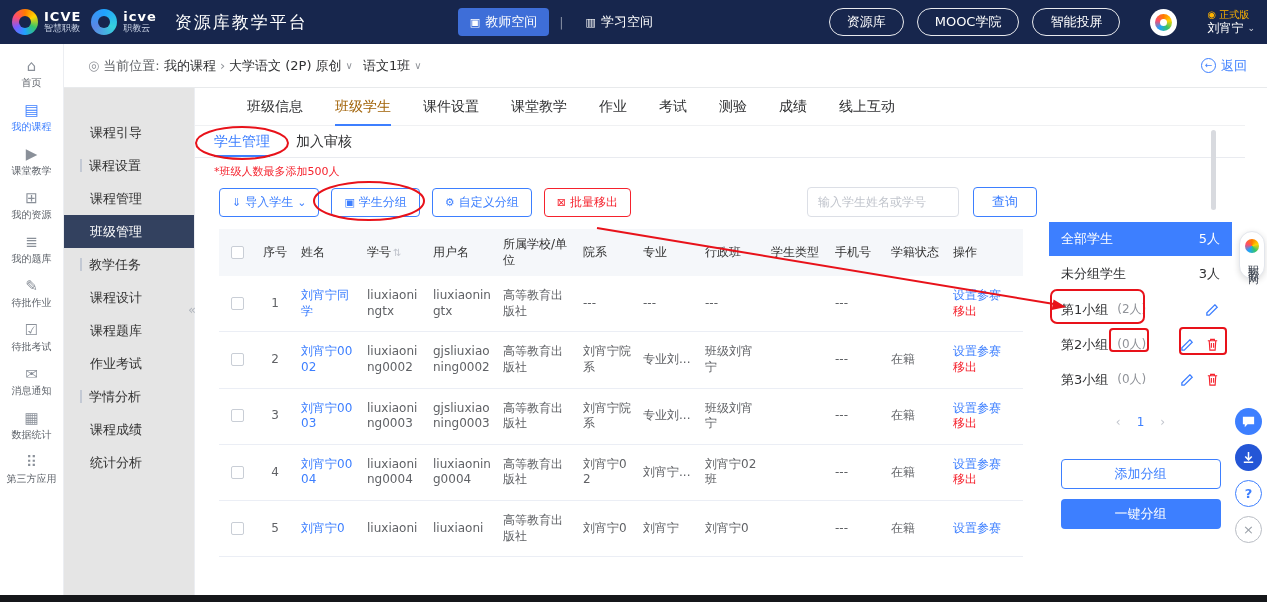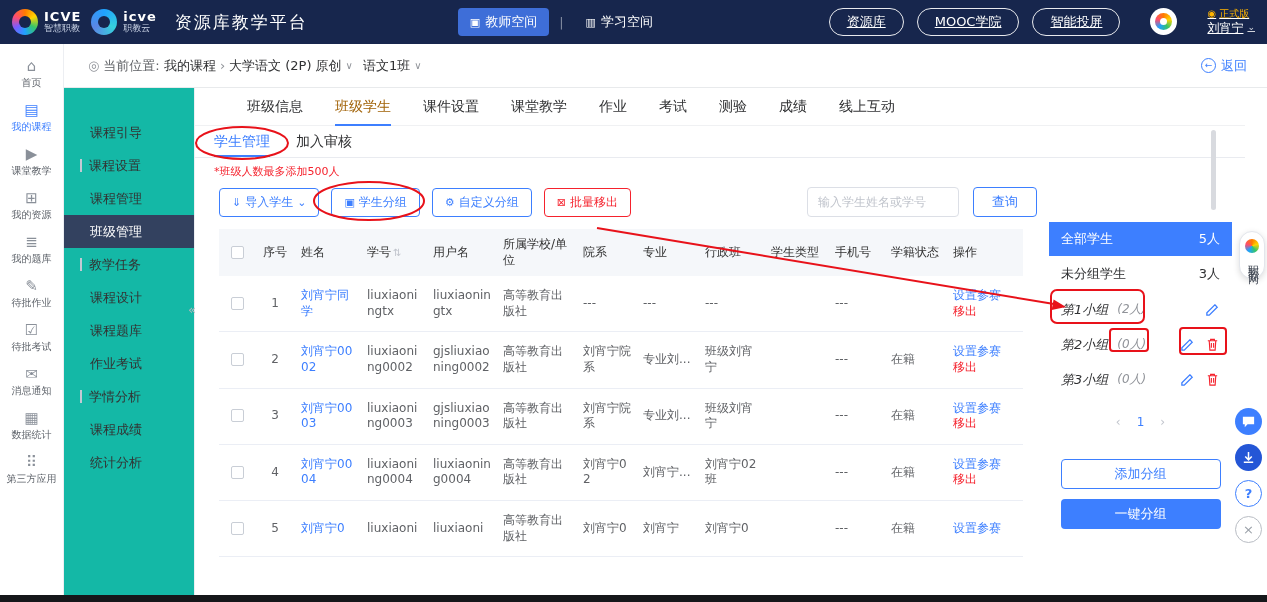--- a/index.html
+++ b/index.html
@@ -16,21 +16,21 @@
   .logo-swirl.blue { background:conic-gradient(#1fa2ff,#36d1dc,#5b86e5,#1fa2ff); }
   .logo-text { line-height:1.1; margin:0 10px 0 6px; }
   .logo-text .lt-name { font-size:13px; font-weight:bold; letter-spacing:1px; }
   .logo-text .lt-sub { font-size:9px; color:#cfd8ea; }
   .platform-title { font-size:17px; margin-left:8px; letter-spacing:2px; white-space:nowrap; }
   .topnav { display:flex; align-items:center; margin-left:150px; gap:10px; font-size:13px; white-space:nowrap; }
   .topnav-item { display:flex; align-items:center; gap:5px; padding:5px 12px; border-radius:4px; cursor:pointer; }
   .topnav-item.active { background:#3e6ed8; }
   .topnav-sep { color:rgba(255,255,255,.45); }
   .tn-ic { font-size:11px; }
-  .topbar-right { margin-left:auto; display:flex; align-items:flex-start; gap:30px; white-space:nowrap;text-decoration:underline; }
+  .topbar-right { margin-left:auto; display:flex; align-items:flex-end; gap:30px; white-space:nowrap; }
   .pill-btn { border:1px solid rgba(255,255,255,.9); border-radius:15px; padding:4px 17px;
               font-size:13px; color:#fff; background:transparent; cursor:pointer; font-family:inherit; }
   .app-circle { width:27px; height:27px; background:#fff; border-radius:50%; display:flex;
                 align-items:center; justify-content:center; }
   .app-circle-inner { width:17px; height:17px; border-radius:50%; position:relative;
                 background:conic-gradient(#ff7a00,#ffd400,#35c46a,#1fa2ff,#ff4d6d,#ff7a00); }
   .app-circle-inner::after { content:""; position:absolute; inset:5px; background:#fff; border-radius:50%; }
   .user-block { display:flex; flex-direction:column; align-items:flex-start; line-height:1.25; cursor:pointer; }
   .version-badge { color:#ffb400; font-size:10px; display:flex; align-items:center; gap:3px; }
   .user-name { font-size:12px; display:flex; align-items:center; gap:4px; }
@@ -50,21 +50,21 @@
   
   .icon-rail { position:absolute; left:0; top:44px; width:64px; height:551px; background:#fff;
                border-right:1px solid #eceef2; padding-top:8px; z-index:6; }
   .rail-item { height:44px; display:flex; flex-direction:column; align-items:center; justify-content:center;
                gap:2px; cursor:pointer; }
   .rail-item .ric { font-size:15px; line-height:1; color:#8a9099; }
   .rail-item .rlb { font-size:10px; color:#61666d; }
   .rail-item.active .ric, .rail-item.active .rlb { color:#3d7fff; }
 
   
-  .sidebar { position:absolute; left:64px; top:88px; width:131px; height:507px; background:#14b8a6;
+  .sidebar { position:absolute; left:64px; top:88px; width:131px; height:507px; background:#e5e5e5;
              border-right:1px solid #eceef2; padding-top:28px; z-index:5; }
   .menu-item { height:33px; line-height:33px; padding-left:26px; font-size:13px; color:#333; cursor:pointer; }
   .menu-item.active { background:#33415f; color:#fff; }
   .menu-section { height:33px; padding-left:16px; font-size:13px; color:#333;
                   display:flex; align-items:center; gap:7px; }
   .menu-section::before { content:""; width:2px; height:13px; background:#c3c9d4; }
   .collapse-handle { position:absolute; left:188px; top:302px; color:#b0b5bd; font-size:13px;
                      cursor:pointer; z-index:7; }
 
   
@@ -105,21 +105,21 @@
          background:#fff; vertical-align:middle; cursor:pointer; }
   .sort-ic { color:#c0c4cc; font-size:10px; margin-left:2px; cursor:pointer; }
 
   
   .group-panel { position:absolute; left:854px; top:134px; width:183px; background:#fff; }
   .gp-all { height:34px; background:#3d7fff; color:#fff; display:flex; align-items:center;
             justify-content:space-between; padding:0 12px; font-size:13px;gap:20px; }
   .gp-ungrouped { height:36px; display:flex; align-items:center; justify-content:space-between;
                   padding:0 12px; font-size:13px; color:#303133; }
   .gp-row { height:35px; display:flex; align-items:center; padding:0 12px; font-size:13px;
-            color:#303133; cursor:pointer;font-style:italic; }
+            color:#303133; cursor:pointer; }
   .gp-count { color:#909399; font-size:12px; margin-left:9px; }
   .gp-icons { margin-left:auto; display:flex; gap:10px; align-items:center; }
   .gp-icons span { cursor:pointer; display:inline-flex; }
   .gp-pager { display:flex; justify-content:center; gap:16px; margin-top:18px; color:#c0c4cc;
               font-size:12px; align-items:center; }
   .gp-page-num { color:#3d7fff; }
   .gp-pager span { cursor:pointer; }
   .gp-add { display:block; width:160px; height:30px; margin:30px auto 0; border:1px solid #3d7fff;
             color:#3d7fff; background:#fff; border-radius:4px; font-size:13px; cursor:pointer; font-family:inherit; }
   .gp-auto { display:block; width:160px; height:30px; margin:10px auto 16px; border:none; color:#fff;

